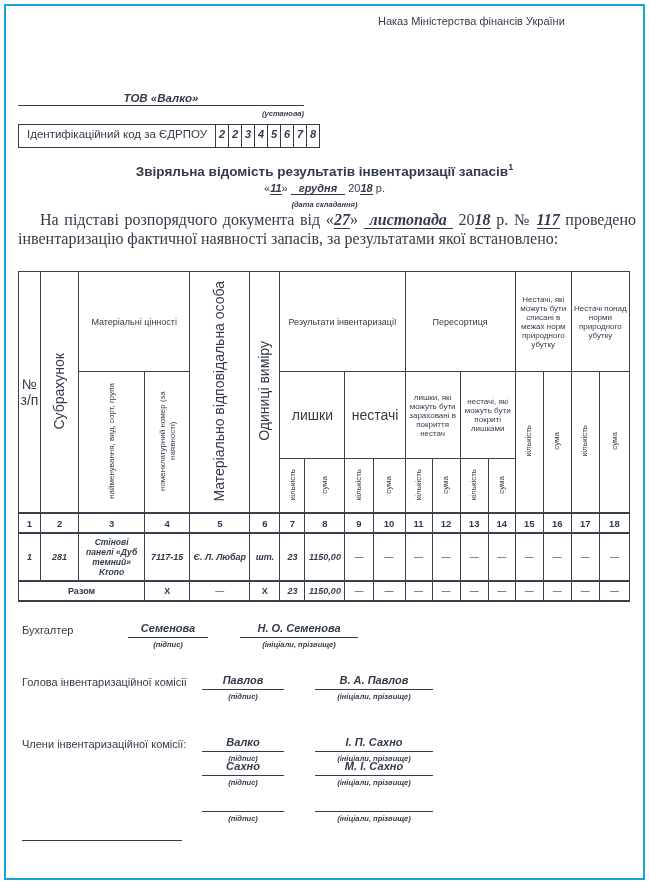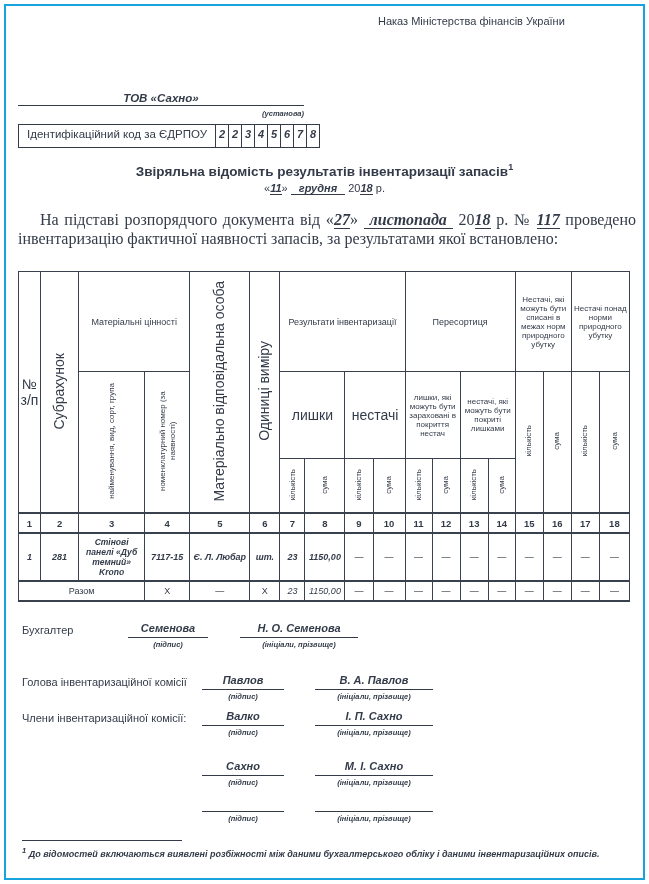--- a/index.html
+++ b/index.html
@@ -41,21 +41,21 @@
   table.inv { position:absolute; left:18px; top:271px; border-collapse:collapse; table-layout:fixed;
               width:612px; font-size:8px; }
   table.inv td { border:1px solid #3a414e; text-align:center; vertical-align:middle; padding:1px; overflow:hidden; }
   .vt { writing-mode:vertical-rl; transform:rotate(180deg); display:inline-block; line-height:1.2; }
   .h9  { font-size:9px; }
   .h85 { font-size:14px; }
   tr.colnums td { font-size:9.5px; font-weight:600; border-top:2px solid #3a414e; border-bottom:2px solid #3a414e; height:20px; }
   tr.datarow td { font-size:9px; font-weight:bold; font-style:italic; height:48px; }
   tr.datarow td.dash, tr.total td.dash { font-style:normal; font-weight:normal; font-size:9px; }
   tr.total td { border-top:2px solid #3a414e; border-bottom:2px solid #3a414e; height:20px;
-                font-size:9px; font-weight:normal; }
+                font-size:9px; font-weight:bold; }
   tr.total td.val { font-style:italic; }
 
   
   .sig-row { position:absolute; left:0; width:649px; height:30px; }
   .sig-label { position:absolute; left:22px; top:2px; font-size:11px; }
   .sig-unit { position:absolute; top:0; }
   .sig-name { border-bottom:1px solid #333b49; text-align:center; font-weight:bold; font-style:italic;
               font-size:11px; height:16px; }
   .sig-cap  { text-align:center; font-size:7.5px; font-style:italic; font-weight:bold; margin-top:2px; }
 
@@ -66,38 +66,39 @@
 </head>
 <body>
 
 <div class="page">
   <div class="frame"></div>
 
   <div class="approval">
     <div>Наказ Міністерства фінансів України</div>
   </div>
 
-  <div class="org-line">ТОВ «Сахно»</div>
+  <div class="org-line">ТОВ «Валко»</div>
   <div class="org-cap">(установа)</div>
 
   <div class="edrpou">
     <div class="lbl">Ідентифікаційний код за ЄДРПОУ</div>
     <div class="digit">2</div>
     <div class="digit">2</div>
     <div class="digit">3</div>
     <div class="digit">4</div>
     <div class="digit">5</div>
     <div class="digit">6</div>
     <div class="digit">7</div>
     <div class="digit">8</div>
   </div>
 
   <div class="title"><span>Звіряльна відомість результатів інвентаризації запасів</span><sup>1</sup></div>
 
   <div class="dateline"><span>«</span><span class="fill">11</span><span>»</span>&nbsp;<span class="fill" style="padding:0 8px;">грудня</span>&nbsp;<span>20</span><span class="fill">18</span>&nbsp;<span>р.</span></div>
+  <div class="date-cap">(дата складання)</div>
 
   <div class="intro"><span>На підставі розпорядчого документа від «</span><span class="fill">27</span><span>» </span><span class="fill" style="padding:0 6px;">листопада</span><span> 20</span><span class="fill">18</span><span> р. № </span><span class="fill">117</span><span> проведено інвентаризацію фактичної наявності запасів, за результатами якої встановлено:</span></div>
 
   <table class="inv">
     <colgroup>
       <col style="width:22px">
         <col style="width:38px">
         <col style="width:66px">
         <col style="width:45px">
       <col style="width:60px">
@@ -227,21 +228,21 @@
     <div class="sig-unit" style="left:202px;width:82px">
       <div class="sig-name">Павлов</div>
       <div class="sig-cap">(підпис)</div>
     </div>
     <div class="sig-unit" style="left:315px;width:118px">
       <div class="sig-name">В. А. Павлов</div>
       <div class="sig-cap">(ініціали, прізвище)</div>
     </div>
   </div>
 
-  <div class="sig-row" style="top:710px">
+  <div class="sig-row" style="top:736px">
     <div class="sig-label">Члени інвентаризаційної комісії:</div>
     <div class="sig-unit" style="left:202px;width:82px">
       <div class="sig-name">Валко</div>
       <div class="sig-cap">(підпис)</div>
     </div>
     <div class="sig-unit" style="left:315px;width:118px">
       <div class="sig-name">І. П. Сахно</div>
       <div class="sig-cap">(ініціали, прізвище)</div>
     </div>
   </div>
@@ -262,14 +263,13 @@
       <div class="sig-name"></div>
       <div class="sig-cap">(підпис)</div>
     </div>
     <div class="sig-unit" style="left:315px;width:118px">
       <div class="sig-name"></div>
       <div class="sig-cap">(ініціали, прізвище)</div>
     </div>
   </div>
 
   <div class="footnote-rule"></div>
-  <div class="footnote"><sup>1</sup><span> До відомостей включаються виявлені розбіжності між даними бухгалтерського обліку і даними інвентаризаційних описів.</span></div>
 </div>
 
 </body></html>

